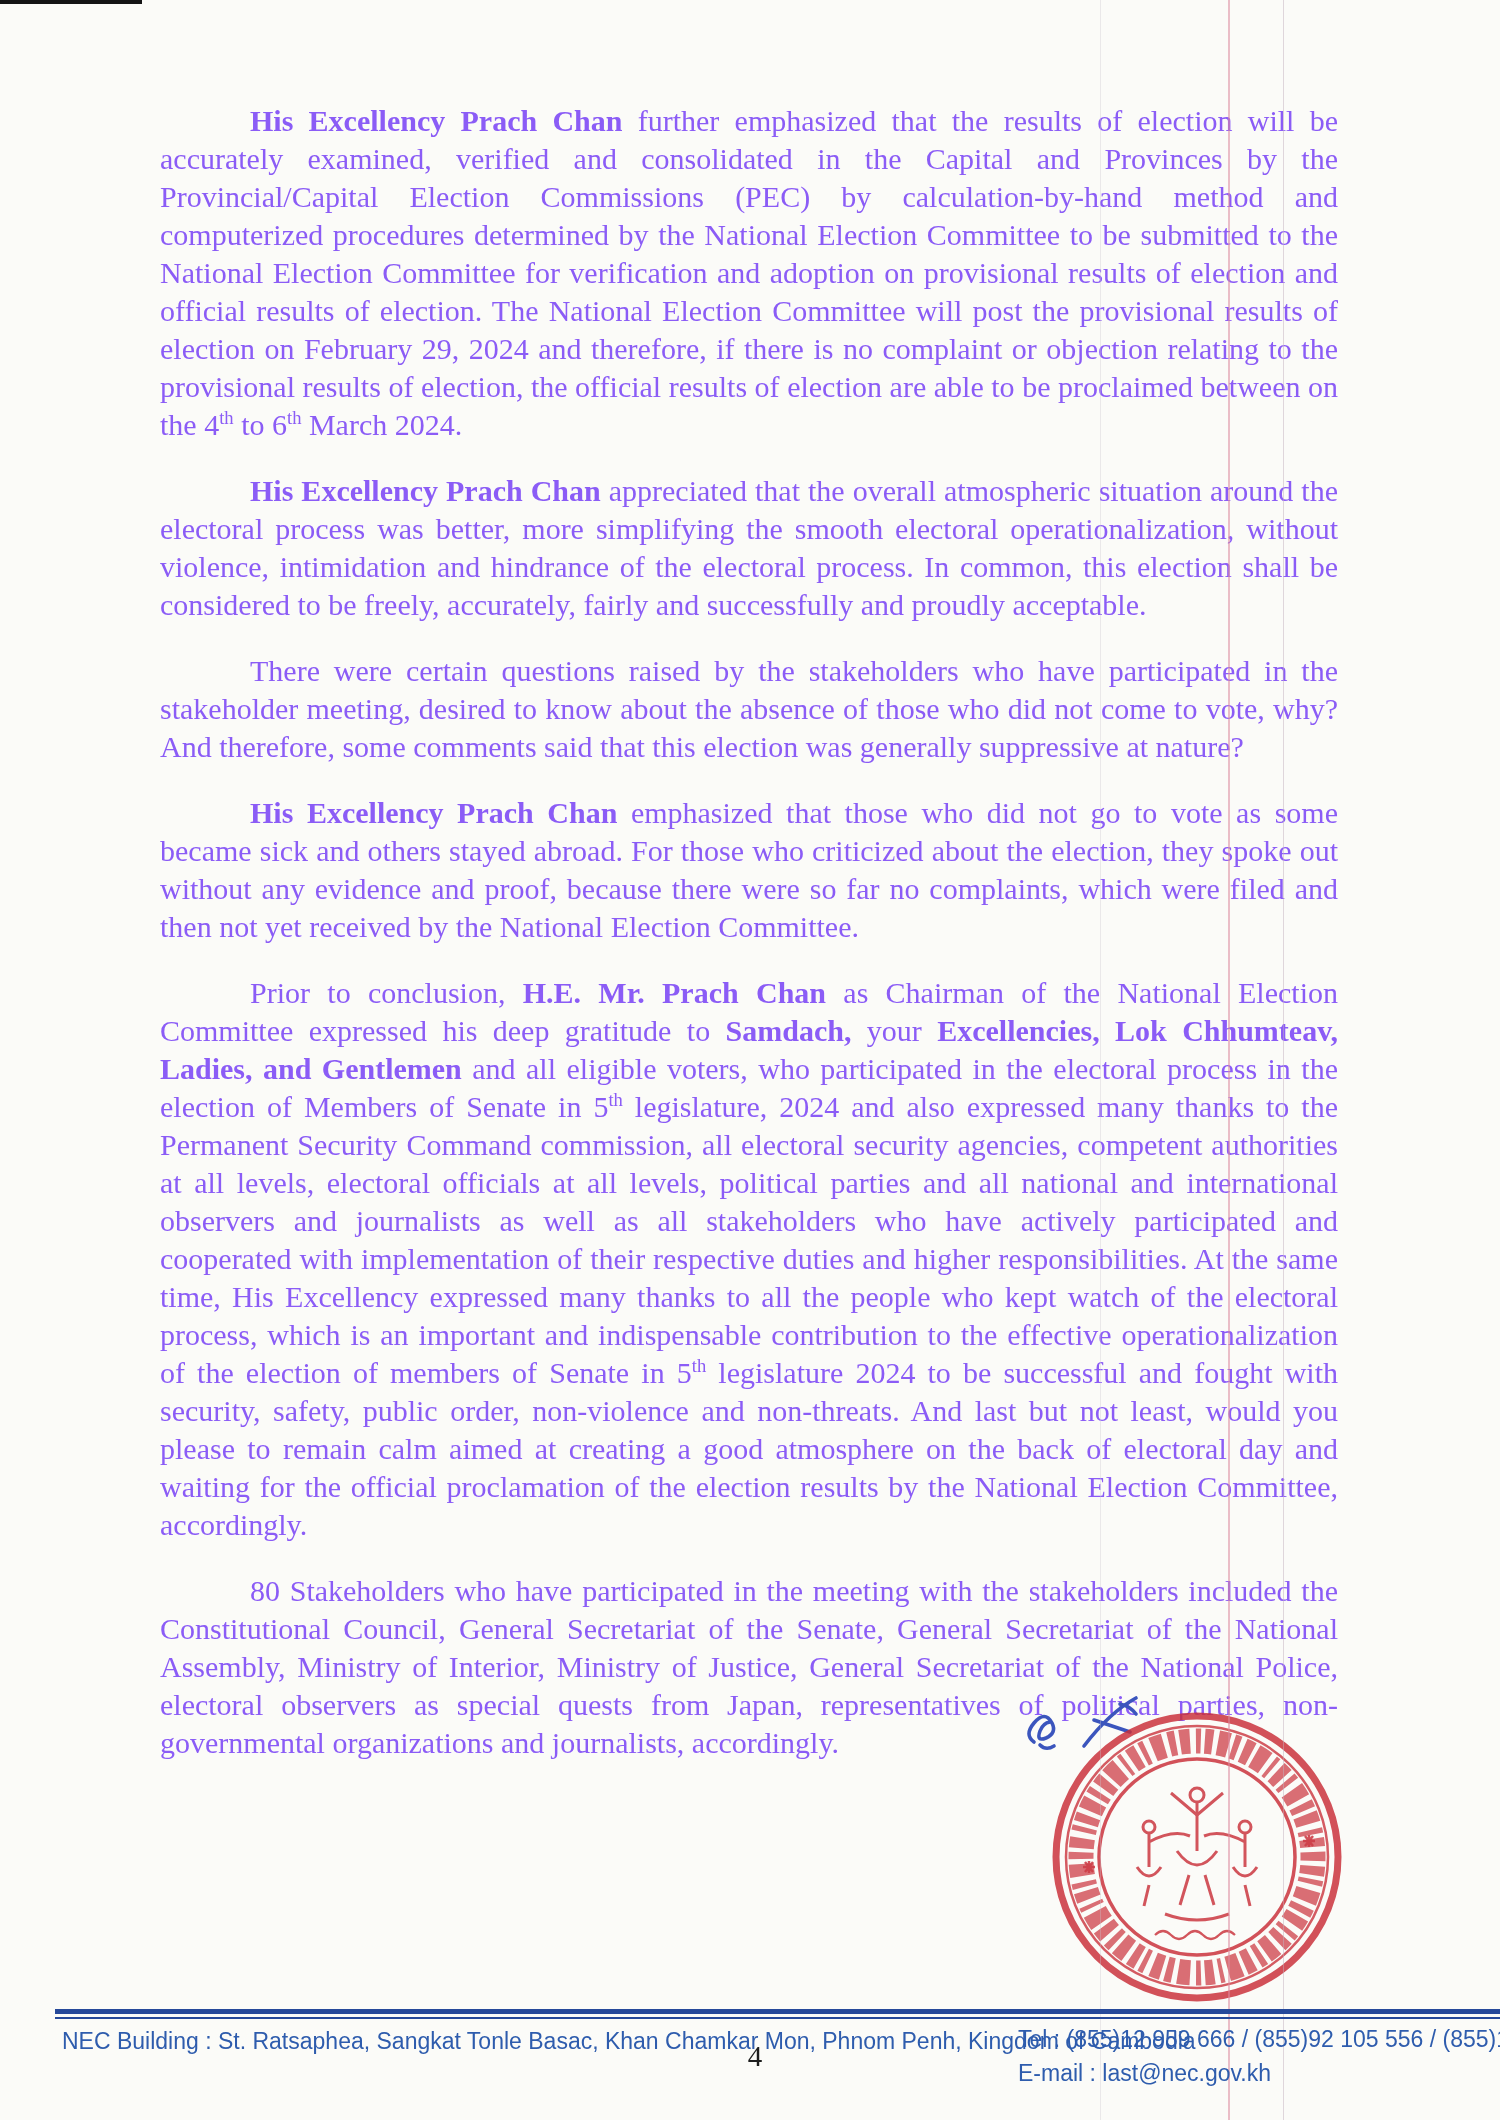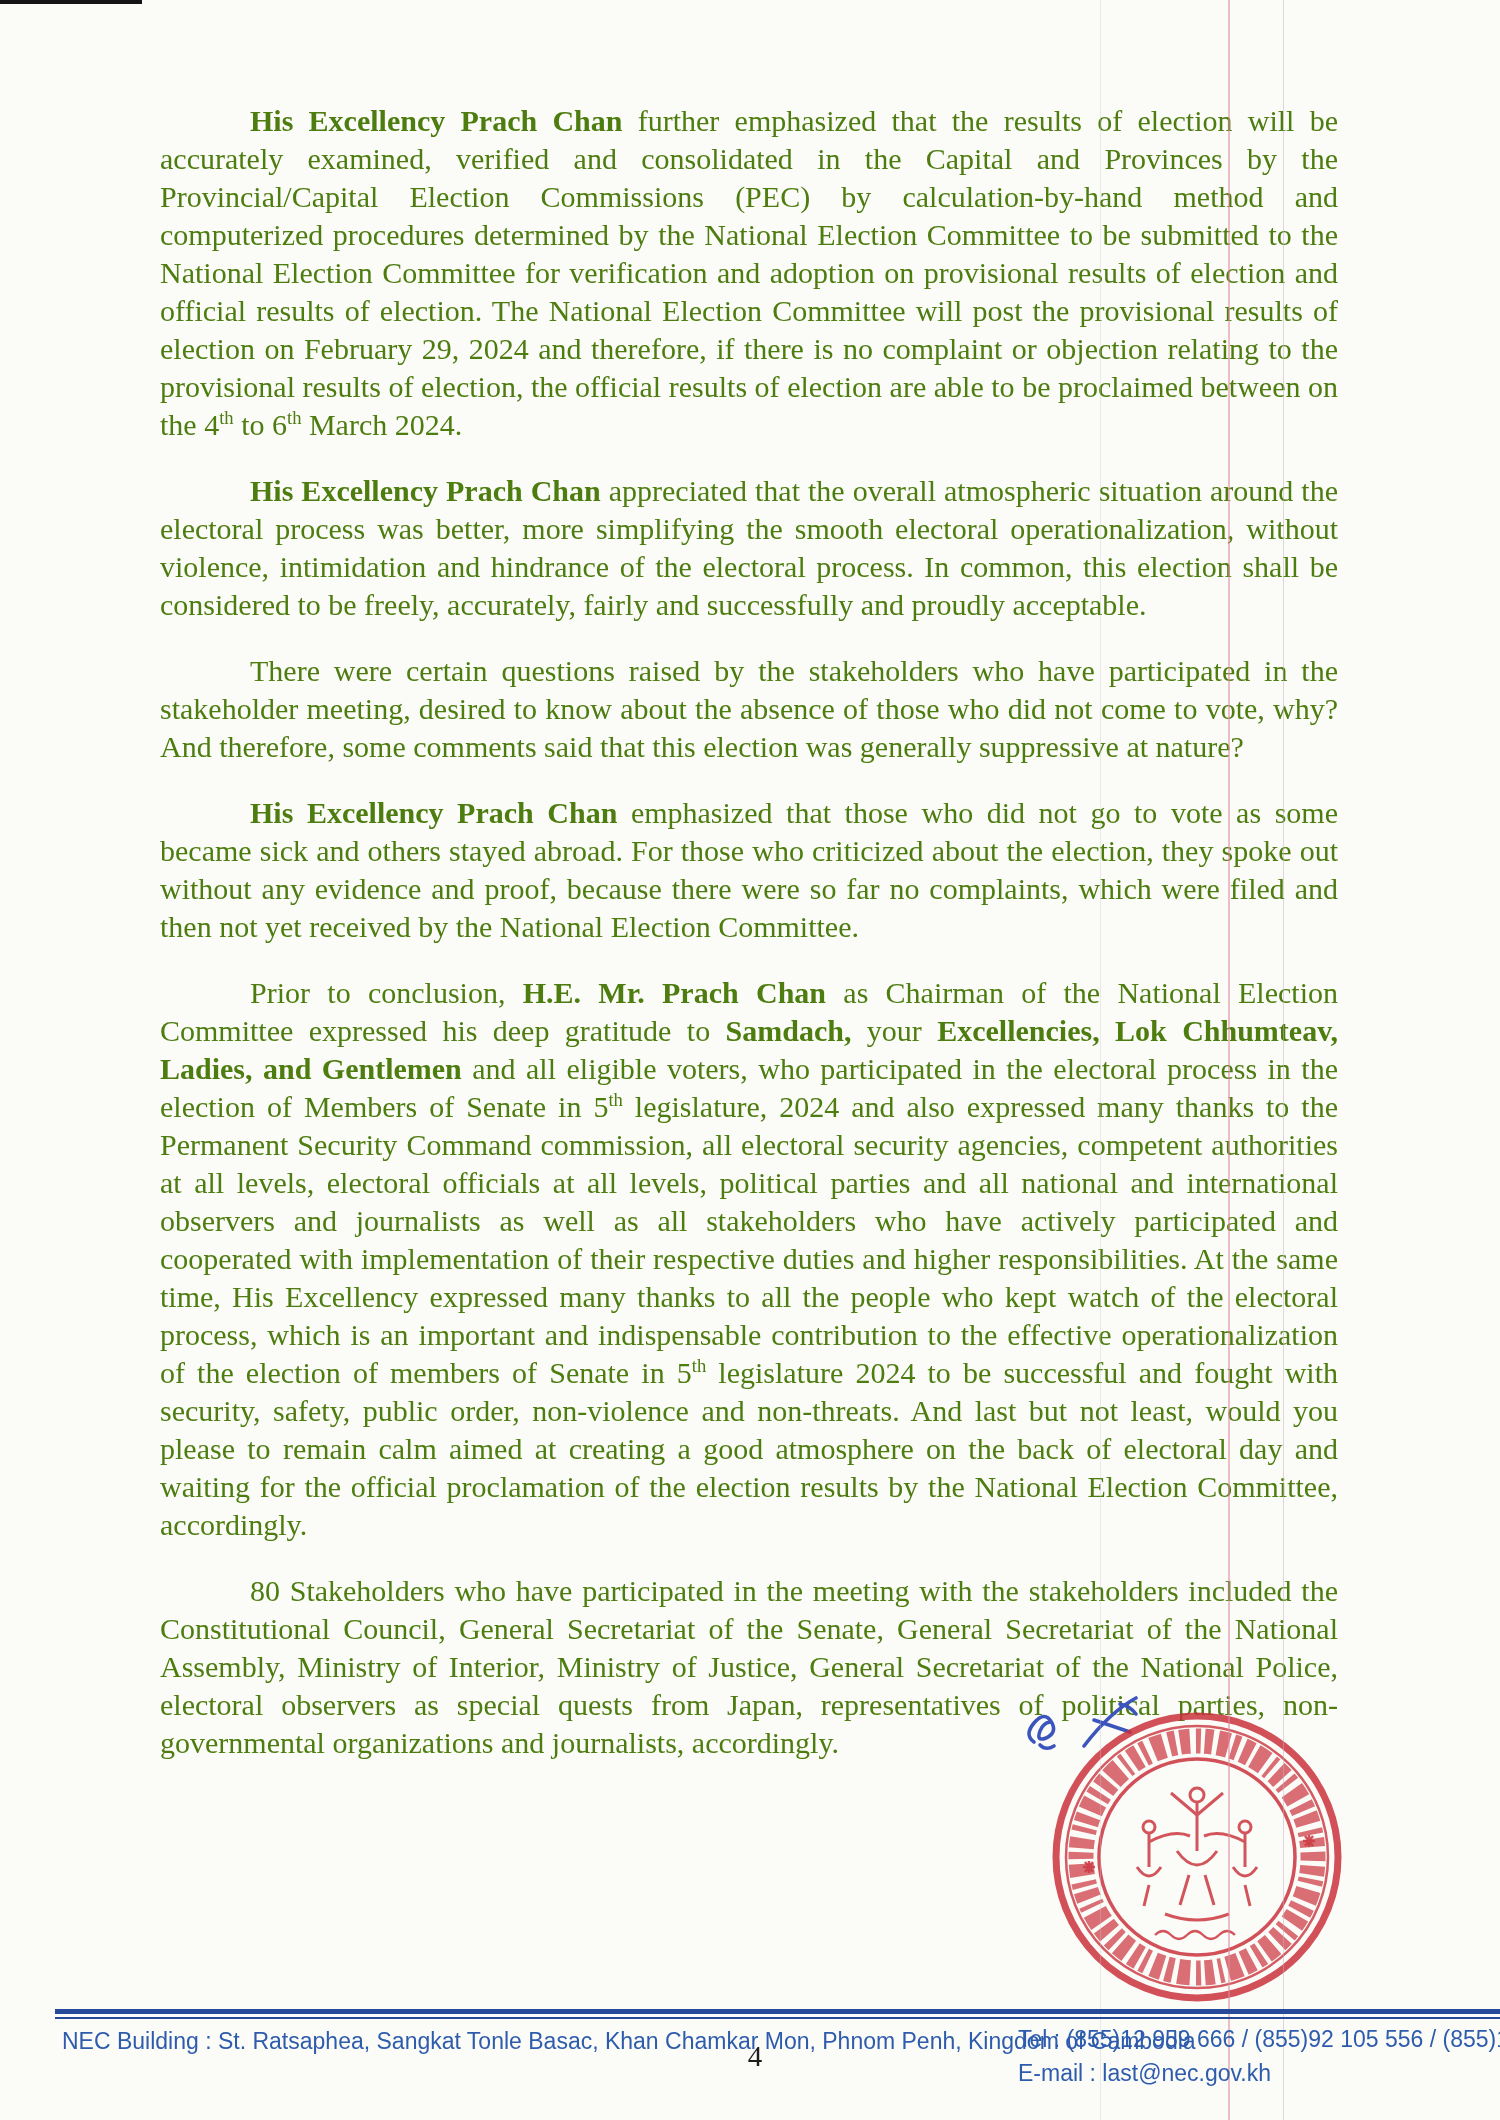--- a/index.html
+++ b/index.html
@@ -5,21 +5,21 @@
   html,body{margin:0;padding:0;}
   body{
     width:1500px;height:2120px;position:relative;
     background:#fbfbf8;overflow:hidden;
     font-family:"Liberation Serif", serif;
   }
   .page{position:absolute;inset:0;}
   
   .doc-body{
     position:absolute;left:160px;top:102px;width:1178px;
-    font-size:30px;line-height:38px;color:#4d7c0f;
+    font-size:30px;line-height:38px;color:#8b5cf6;
     text-align:justify;
   }
   .doc-body p{margin:0 0 28px 0;text-indent:90px;}
   .doc-body .b{font-weight:bold;}
   .doc-body sup{font-size:0.62em;line-height:0;vertical-align:super;}
   
   .crease{position:absolute;top:0;height:2120px;pointer-events:none;}
   .crease-main{left:1228px;width:2px;background:rgba(221,139,158,0.55);}
   .crease-2{left:1283px;width:1px;background:rgba(196,178,190,0.5);}
   .crease-3{left:1100px;width:1px;background:rgba(204,199,206,0.35);}

